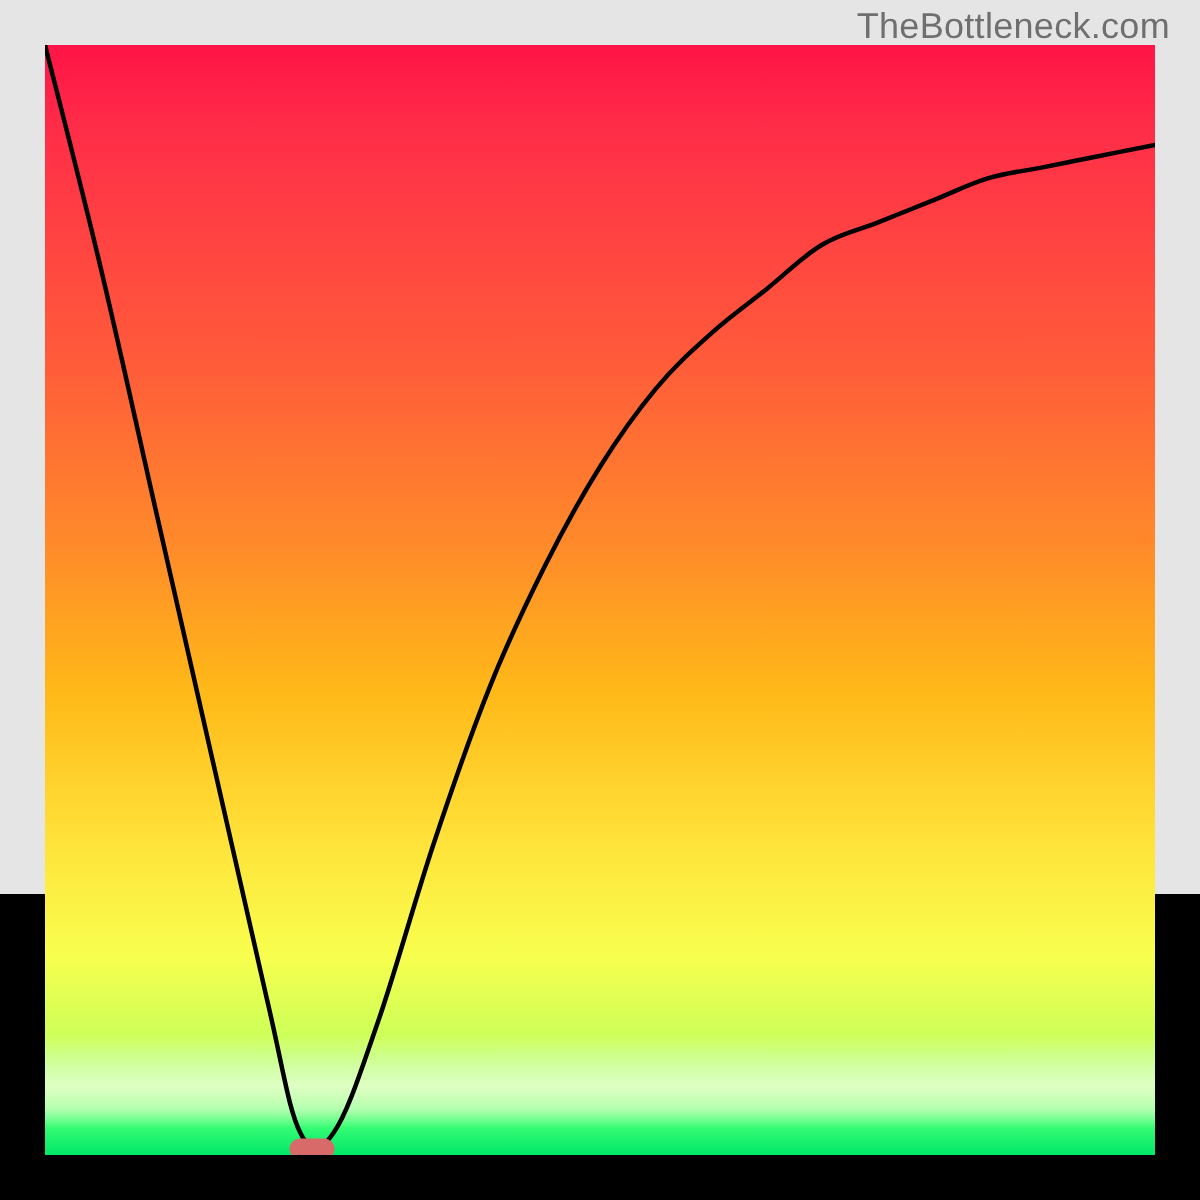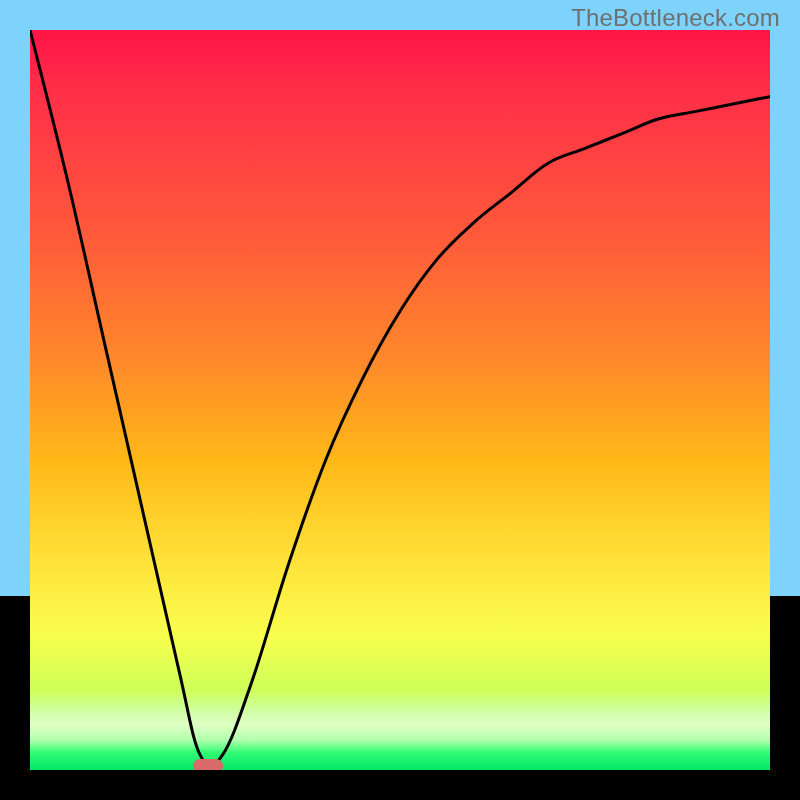--- a/index.html
+++ b/index.html
@@ -8,21 +8,21 @@
     width: 800px;
     height: 800px;
     background: #000;
     font-family: Arial, Helvetica, sans-serif;
     overflow: hidden;
   }
   .frame {
     position: relative;
     width: 800px;
     height: 596px;
-    background: #7dd3fc;
+    background: #e5e5e5;
   }
   .watermark {
     position: absolute;
     top: 4px;
     right: 20px;
     color: #6f6f6f;
     font-size: 24px;
     font-weight: 400;
     letter-spacing: 0.2px;
     z-index: 5;

